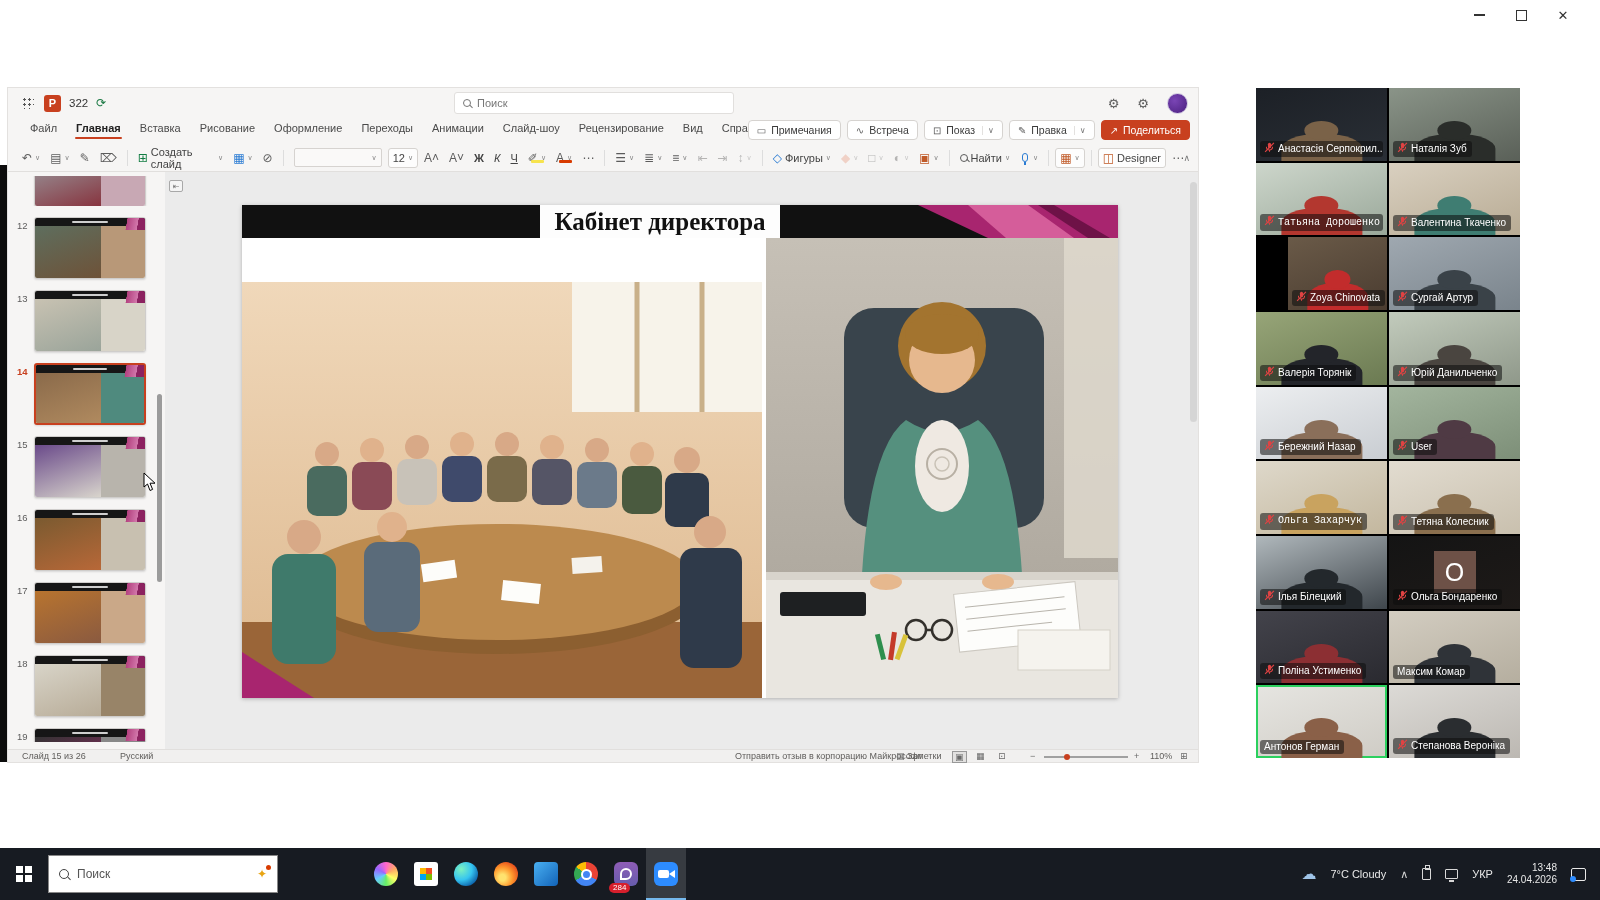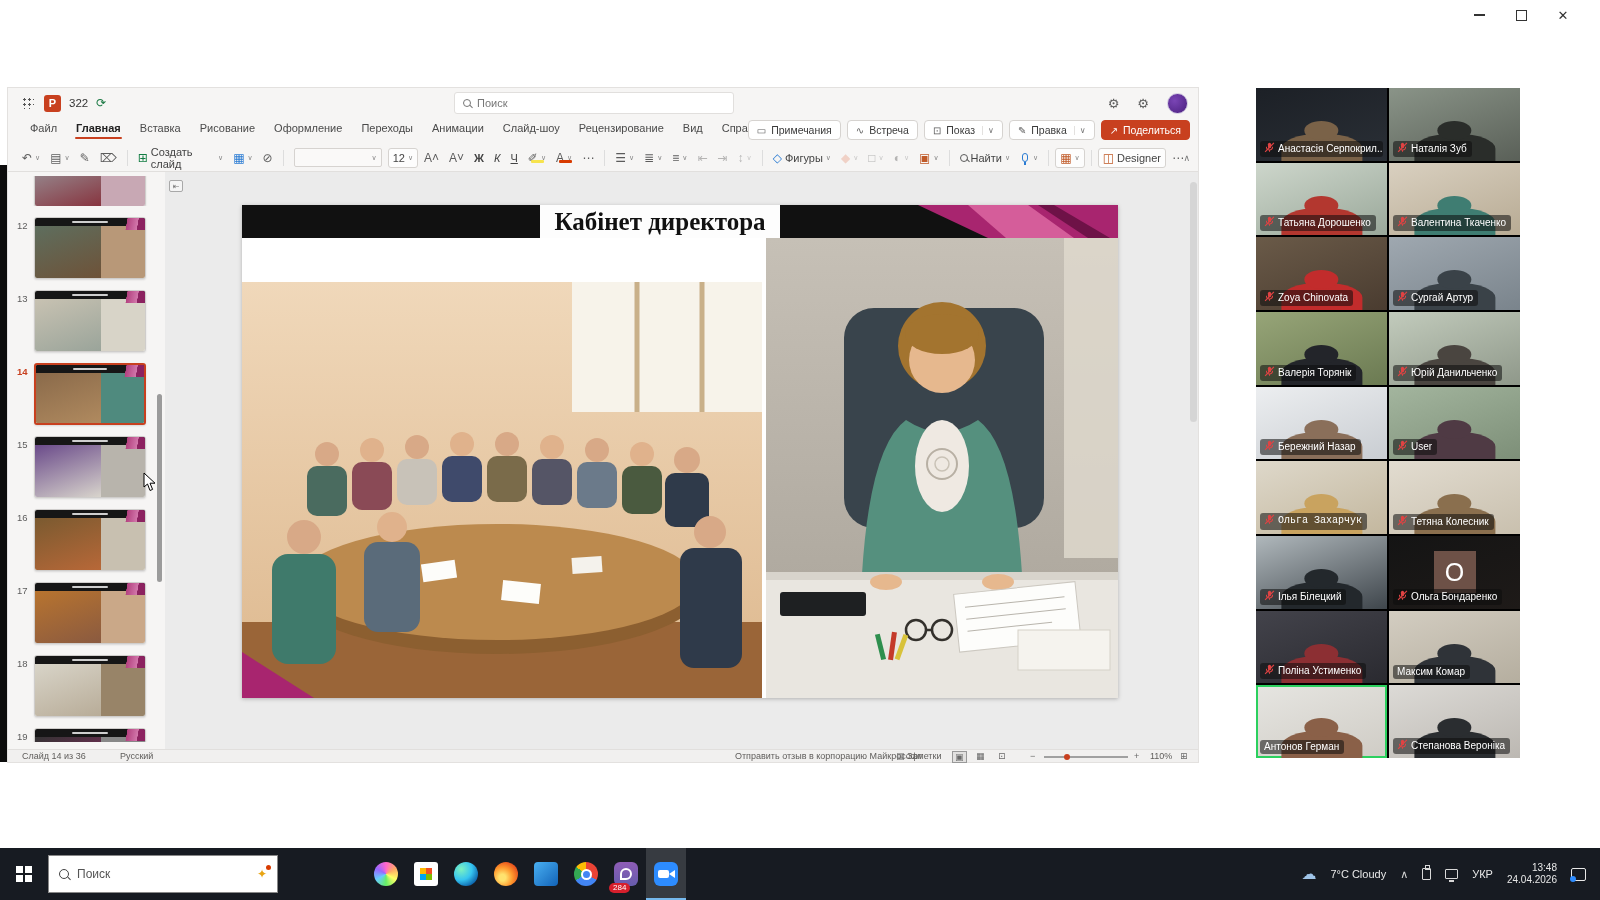--- a/index.html
+++ b/index.html
@@ -605,21 +605,21 @@
             <rect x="124" y="394" width="5" height="28" fill="#c43a2a" transform="rotate(8 126 408)"></rect>
             <rect x="133" y="396" width="5" height="26" fill="#d8c23a" transform="rotate(20 135 409)"></rect>
           </svg>
 
           <div class="wedge"></div>
         </div>
       </div>
     </div>
 
     <div class="sbar">
-      <span class="sb" style="left:14px">Слайд 14 из 36</span>
+      <span class="sb" style="left:14px">Слайд 15 из 26</span>
       <span class="sb" style="left:112px">Русский</span>
       <span class="sb" style="left:727px">Отправить отзыв в корпорацию Майкрософт</span>
       <span class="sb" style="left:888px">
         <span class="sb-ic">▤</span>
         <span>Заметки</span>
       </span>
       <span class="sb sb-ic sb-viewsel" style="left:944px">▣</span>
       <span class="sb sb-ic" style="left:968px">▦</span>
       <span class="sb sb-ic" style="left:990px">⊡</span>
       <span class="sb sb-ic" style="left:1022px">−</span>
@@ -650,21 +650,21 @@
         <div class="ntag">
           <span><svg width="11" height="11" viewBox="0 0 12 12">
               <rect x="4.3" y="0.8" width="3.4" height="6" rx="1.7" fill="#e04343"></rect>
               <path d="M2.6 5.2 a3.4 3.4 0 0 0 6.8 0" fill="none" stroke="#e04343" stroke-width="1.1"></path>
               <line x1="6" y1="8.8" x2="6" y2="10.6" stroke="#e04343" stroke-width="1.1"></line>
               <line x1="1.2" y1="10.8" x2="10.8" y2="1" stroke="#e04343" stroke-width="1.3"></line>
             </svg></span>
           <span>Наталія Зуб</span>
         </div>
       </div>
-      <div class="tile" style="background: linear-gradient(160deg, rgb(205, 214, 203), rgb(154, 168, 154));">
+      <div class="tile" style="background: linear-gradient(160deg, rgb(205, 214, 203), rgb(154, 168, 154)); font-family: Liberation Mono, monospace;">
         <div class="fig" style="background: rgb(179, 55, 47);"></div>
         <div class="ntag">
           <span><svg width="11" height="11" viewBox="0 0 12 12">
               <rect x="4.3" y="0.8" width="3.4" height="6" rx="1.7" fill="#e04343"></rect>
               <path d="M2.6 5.2 a3.4 3.4 0 0 0 6.8 0" fill="none" stroke="#e04343" stroke-width="1.1"></path>
               <line x1="6" y1="8.8" x2="6" y2="10.6" stroke="#e04343" stroke-width="1.1"></line>
               <line x1="1.2" y1="10.8" x2="10.8" y2="1" stroke="#e04343" stroke-width="1.3"></line>
             </svg></span>
           <span>Татьяна Дорошенко</span>
         </div>
@@ -674,21 +674,21 @@
         <div class="ntag">
           <span><svg width="11" height="11" viewBox="0 0 12 12">
               <rect x="4.3" y="0.8" width="3.4" height="6" rx="1.7" fill="#e04343"></rect>
               <path d="M2.6 5.2 a3.4 3.4 0 0 0 6.8 0" fill="none" stroke="#e04343" stroke-width="1.1"></path>
               <line x1="6" y1="8.8" x2="6" y2="10.6" stroke="#e04343" stroke-width="1.1"></line>
               <line x1="1.2" y1="10.8" x2="10.8" y2="1" stroke="#e04343" stroke-width="1.3"></line>
             </svg></span>
           <span>Валентина Ткаченко</span>
         </div>
       </div>
-      <div class="tile" style="background: linear-gradient(160deg, rgb(106, 90, 72), rgb(74, 60, 48));">
+      <div class="tile" style="background: linear-gradient(160deg, rgb(106, 90, 72), rgb(74, 60, 48)); margin-left: 32px;">
         <div class="fig" style="background: rgb(194, 44, 44);"></div>
         <div class="ntag">
           <span><svg width="11" height="11" viewBox="0 0 12 12">
               <rect x="4.3" y="0.8" width="3.4" height="6" rx="1.7" fill="#e04343"></rect>
               <path d="M2.6 5.2 a3.4 3.4 0 0 0 6.8 0" fill="none" stroke="#e04343" stroke-width="1.1"></path>
               <line x1="6" y1="8.8" x2="6" y2="10.6" stroke="#e04343" stroke-width="1.1"></line>
               <line x1="1.2" y1="10.8" x2="10.8" y2="1" stroke="#e04343" stroke-width="1.3"></line>
             </svg></span>
           <span>Zoya Chinovata</span>
         </div>

